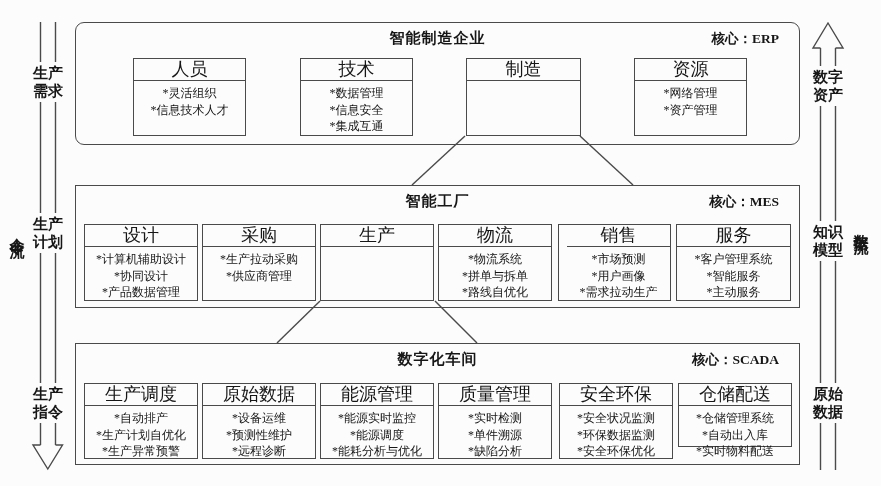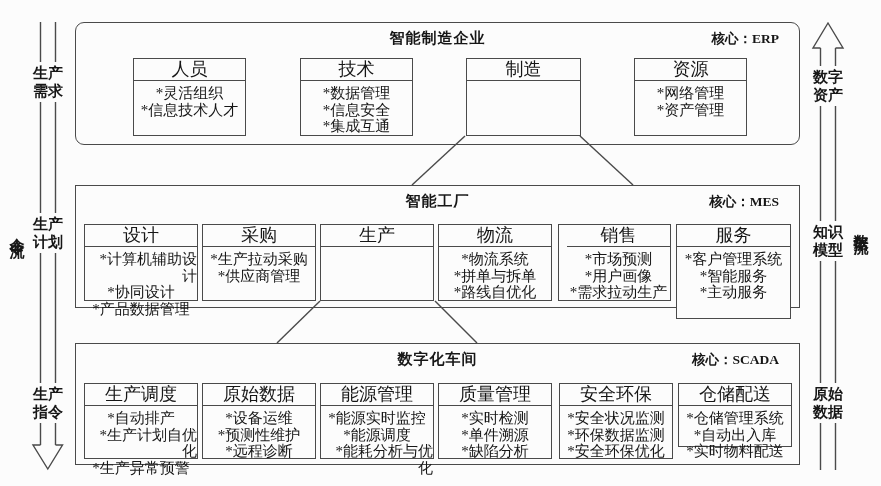--- a/index.html
+++ b/index.html
@@ -9,21 +9,21 @@
   }
   .overlay{position:absolute;left:0;top:0;width:881px;height:486px;}
   .tier{position:absolute;border:1.4px solid #4a4a4a;background:transparent;}
   .tier-title{position:absolute;left:0;right:0;top:6px;text-align:center;
     font-size:15px;font-weight:bold;letter-spacing:1px;}
   .tier-core{position:absolute;right:20px;top:7px;font-size:13.5px;font-weight:bold;}
   .box{position:absolute;border:1.3px solid #4a4a4a;background:#fcfcfc;box-sizing:border-box;}
   .box-hd{height:21px;line-height:21px;border-bottom:1.3px solid #4a4a4a;
     text-align:center;font-size:18px;}
   .box-bd{display:flex;flex-direction:column;align-items:center;justify-content:flex-start;
-    padding-top:4px;font-size:15px;line-height:16.5px;text-align:right;}
+    padding-top:4px;font-size:12px;line-height:16.5px;text-align:right;}
   .flow-label{position:absolute;width:36px;text-align:center;font-size:15px;font-weight:bold;
     line-height:18px;word-break:break-all;background:#fcfcfc;padding:2px 0;}
   .v-label{position:absolute;font-size:15px;font-weight:bold;
     writing-mode:vertical-rl;text-orientation:upright;letter-spacing:2px;}
 </style>
 </head>
 <body>
 
 <div class="canvas">
 
@@ -128,21 +128,21 @@
 
     <div class="box" style="left:482px;top:38px;width:113px;height:77px;padding-left:8px;">
       <div class="box-hd">销售</div>
       <div class="box-bd">
         <div>*市场预测</div>
         <div>*用户画像</div>
         <div>*需求拉动生产</div>
       </div>
     </div>
 
-    <div class="box" style="left:600px;top:38px;width:115px;height:95px;">
+    <div class="box" style="left:600px;top:38px;width:115px;height:77px;">
       <div class="box-hd">服务</div>
       <div class="box-bd">
         <div>*客户管理系统</div>
         <div>*智能服务</div>
         <div>*主动服务</div>
       </div>
     </div>
   </div>
 
   <div class="tier" style="left:75px;top:343px;width:723px;height:120px;">

